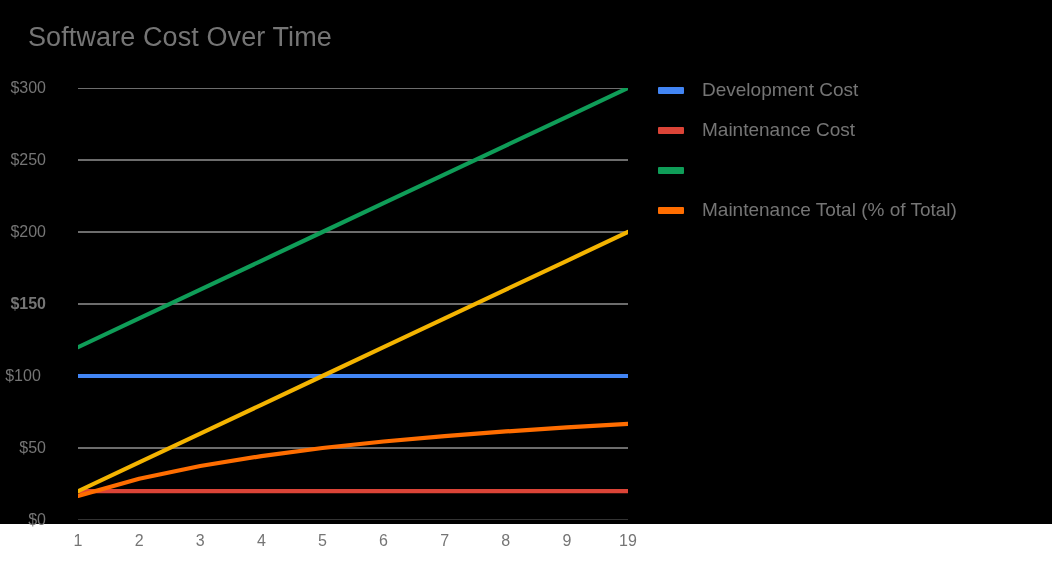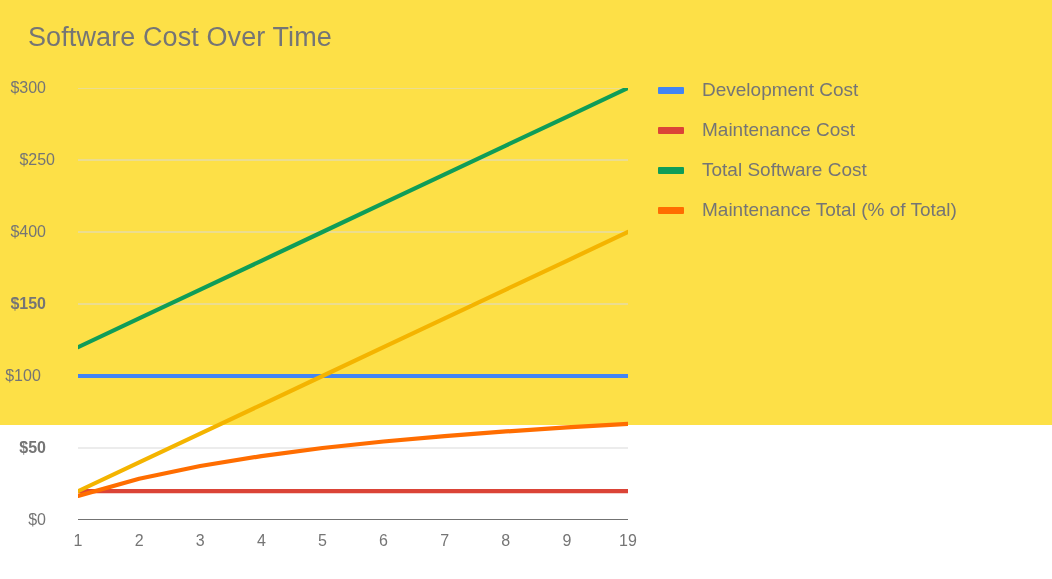--- a/index.html
+++ b/index.html
@@ -9,22 +9,22 @@
   }
   body {
     width: 1052px;
     height: 579px;
     font-family: "Liberation Sans", sans-serif;
     overflow: hidden;
   }
   #chart-root {
     position: relative;
     width: 1052px;
-    height: 425px;
-    background: #fde047;
+    height: 524px;
+    background: #000000;
   }
   #chart-title {
     position: absolute;
     left: 28px;
     top: 22px;
     font-size: 27px;
     color: #757575;
     letter-spacing: 0.1px;
     white-space: nowrap;
   }
@@ -85,25 +85,25 @@
 </style>
 </head>
 <body>
 
 <div id="chart-root">
 
   <div id="chart-title">Software Cost Over Time</div>
 
   <div id="y-axis-labels">
       <div class="ytick-label" style="top: 520px; left: 0px; width: 46px;">$0</div>
-      <div class="ytick-label" style="top: 448px; left: 0px; width: 46px; font-weight: bold;">$50</div>
+      <div class="ytick-label" style="top: 448px; left: 0px; width: 46px;">$50</div>
       <div class="ytick-label" style="top: 376px; left: 0px; width: 46px; text-align: center;">$100</div>
       <div class="ytick-label" style="top: 304px; left: 0px; width: 46px; font-weight: bold;">$150</div>
-      <div class="ytick-label" style="top: 232px; left: 0px; width: 46px;">$400</div>
-      <div class="ytick-label" style="top: 160px; left: 0px; width: 46px; padding-left: 9px;">$250</div>
+      <div class="ytick-label" style="top: 232px; left: 0px; width: 46px;">$200</div>
+      <div class="ytick-label" style="top: 160px; left: 0px; width: 46px;">$250</div>
       <div class="ytick-label" style="top: 88px; left: 0px; width: 46px;">$300</div>
     </div>
   <div id="x-axis-labels">
       <div class="xtick-label" style="left: 78px; top: 532px;">1</div>
       <div class="xtick-label" style="left: 139.111px; top: 532px;">2</div>
       <div class="xtick-label" style="left: 200.222px; top: 532px;">3</div>
       <div class="xtick-label" style="left: 261.333px; top: 532px;">4</div>
       <div class="xtick-label" style="left: 322.444px; top: 532px;">5</div>
       <div class="xtick-label" style="left: 383.556px; top: 532px;">6</div>
       <div class="xtick-label" style="left: 444.667px; top: 532px;">7</div>
@@ -133,21 +133,20 @@
       <div class="legend-item">
         <span class="legend-swatch" style="background: rgb(66, 133, 244);"></span>
         <span class="legend-label">Development Cost</span>
       </div>
       <div class="legend-item">
         <span class="legend-swatch" style="background: rgb(219, 68, 55);"></span>
         <span class="legend-label">Maintenance Cost</span>
       </div>
       <div class="legend-item">
         <span class="legend-swatch" style="background: rgb(15, 157, 88);"></span>
-        <span class="legend-label">Total Software Cost</span>
       </div>
       <div class="legend-item">
         <span class="legend-swatch" style="background: rgb(255, 109, 0);"></span>
         <span class="legend-label">Maintenance Total (% of Total)</span>
       </div>
     </div>
 
 </div>
 
 </body></html>

